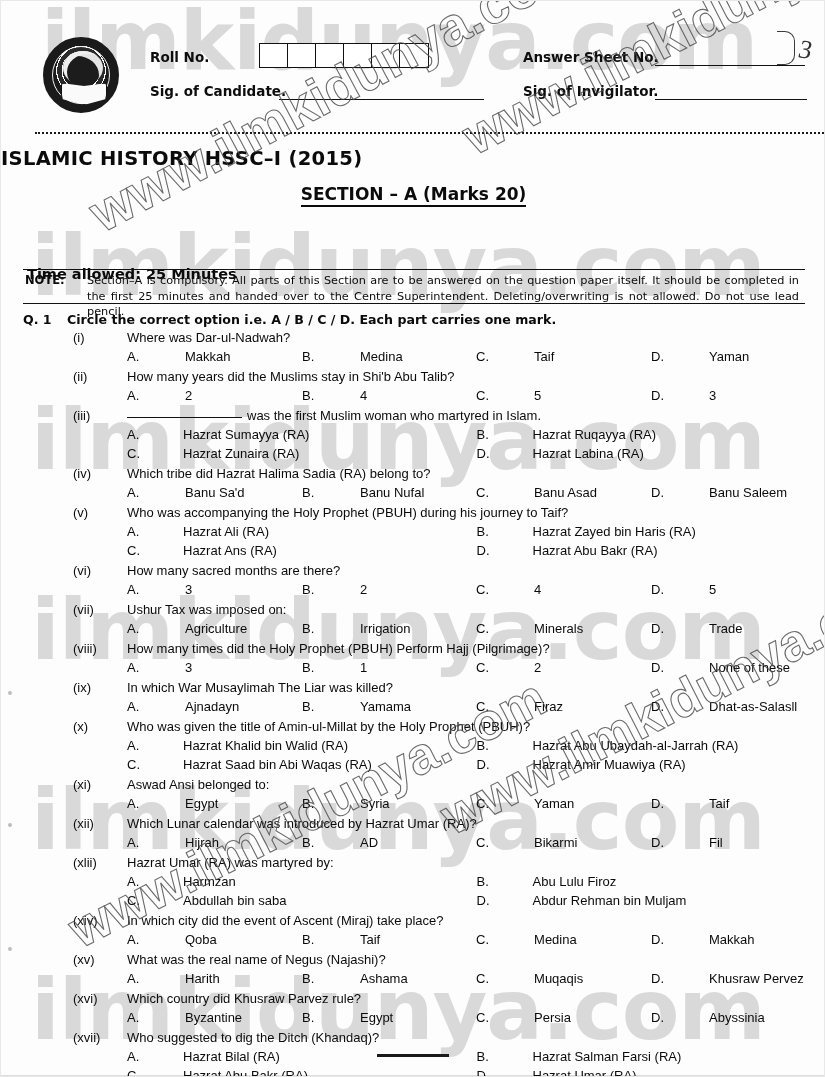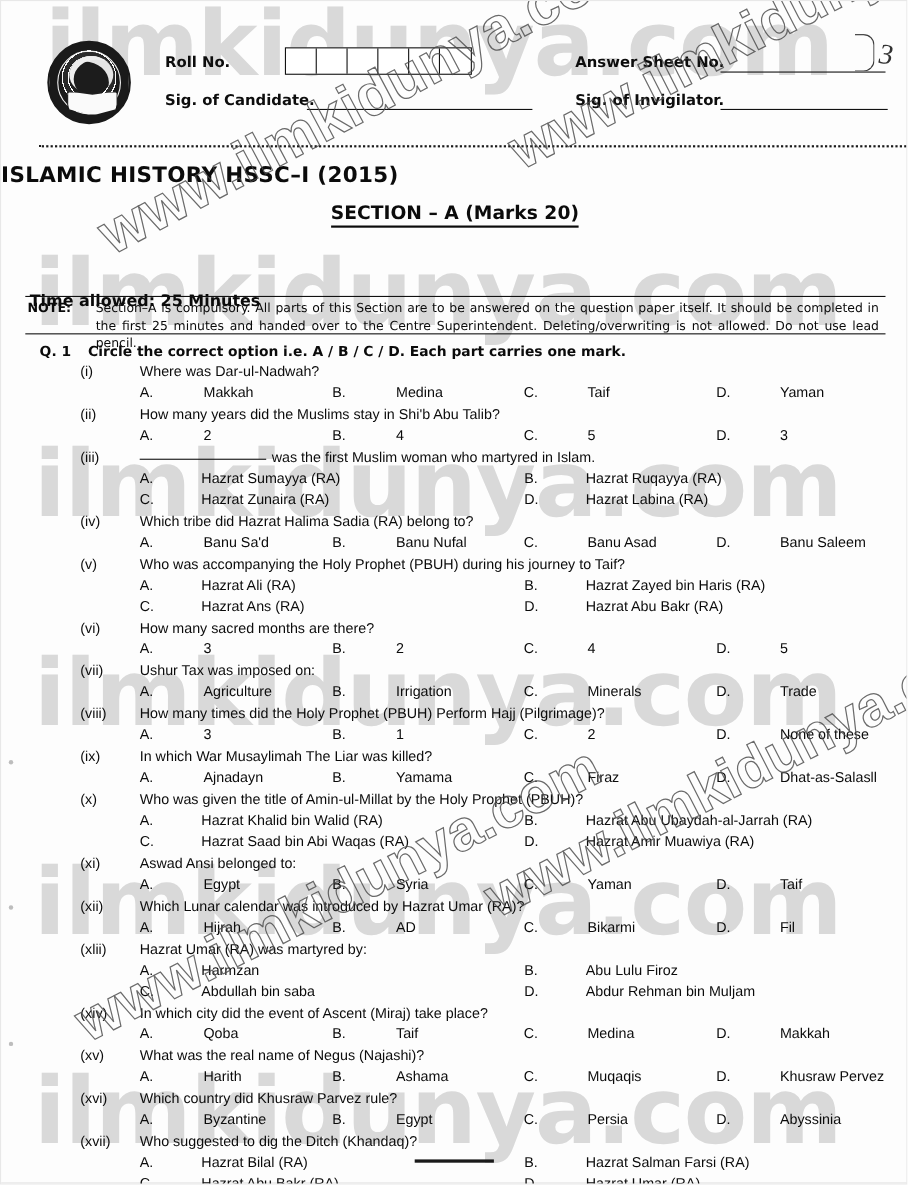--- a/index.html
+++ b/index.html
@@ -226,21 +226,21 @@
 
   
   #q-area {
     position: absolute;
     left: 0; top: 311px;
     width: 825px;
     z-index: 3;
   }
   .q-head {
     display: flex;
-    padding-left: 35px;
+    padding-left: 22px;
   }
   #q-num {
     font-family: "DejaVu Sans", sans-serif;
     font-weight: bold;
     font-size: 12.6px;
     width: 44px;
     flex: none;
     color: #0b0b0b;
   }
   #q-instruction {

